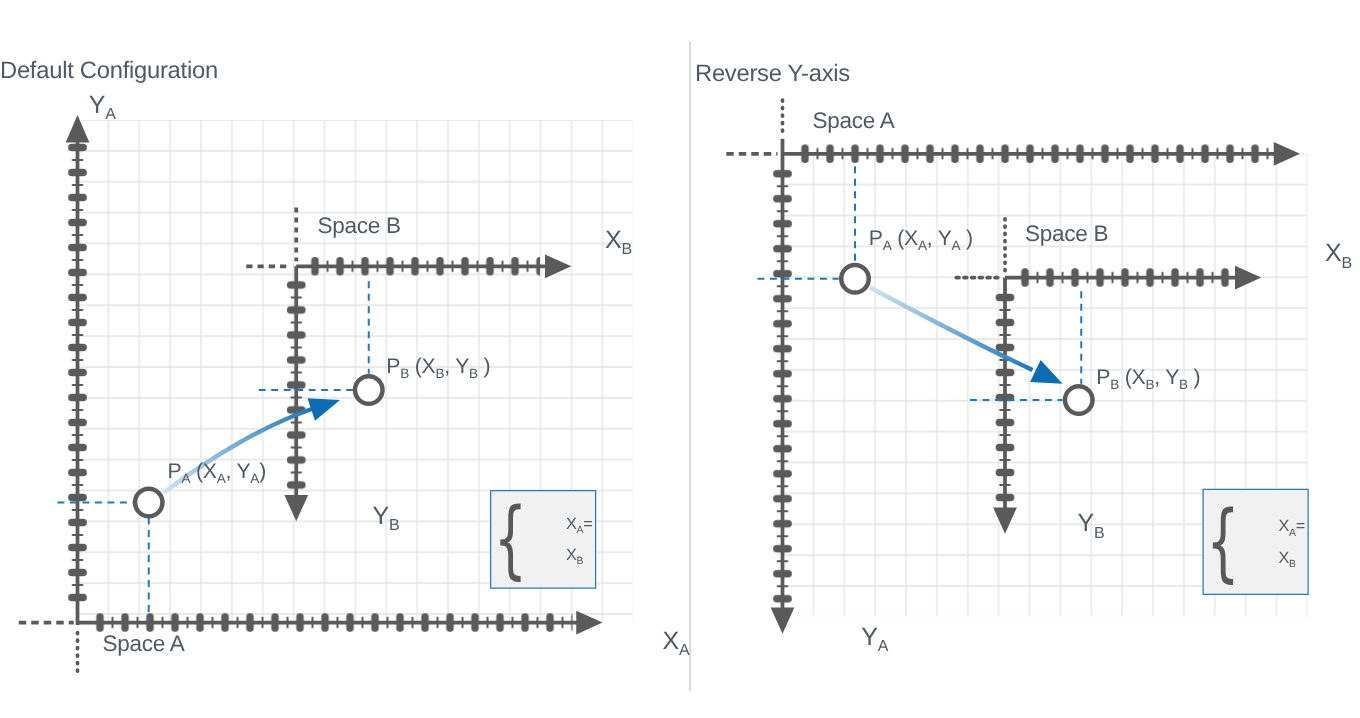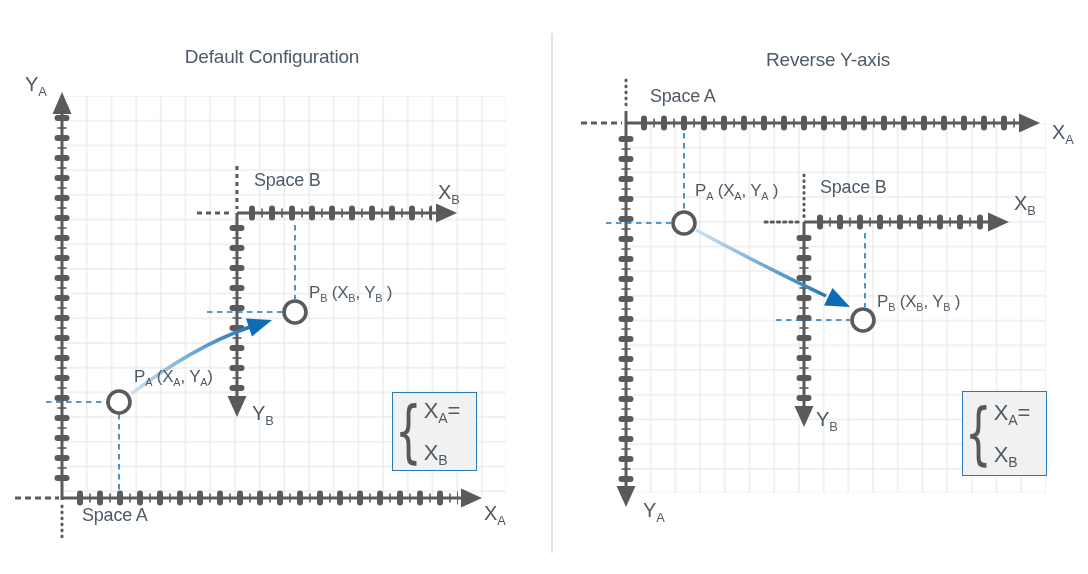--- a/index.html
+++ b/index.html
@@ -6,32 +6,32 @@
   body{
     width:1088px;height:574px;background:#ffffff;position:relative;overflow:hidden;
     font-family:"Liberation Sans",sans-serif;
   }
   .stage{position:absolute;left:0;top:0;width:1088px;height:574px;}
   svg.canvas{position:absolute;left:0;top:0;}
   .lbl{position:absolute;color:#4e5a66;white-space:nowrap;line-height:1;letter-spacing:-0.2px;}
   .lbl sub{font-size:64%;line-height:0;}
   .t17{font-size:17px;}
   .t19{font-size:18px;}
-  .t20{font-size:20px;}
-  .title{position:absolute;text-align:center;font-size:19px;color:#4e5a66;letter-spacing:-0.2px;}
+  .t20{font-size:20px;margin-left:46px;}
+  .title{position:absolute;font-size:19px;color:#4e5a66;letter-spacing:-0.2px;}
   .eqbox{
     position:absolute;background:#f1f1f1;border:1.6px solid #2a7ab9;
     display:flex;align-items:center;box-sizing:border-box;padding:2px 5px 2px 2px;
   }
   .brace{
     font-family:"DejaVu Sans",sans-serif;font-size:42px;color:#585858;
     transform:scaleY(1.62);transform-origin:center;line-height:1;margin-right:2px;
   }
   .eqlines{display:flex;flex-direction:column;}
-  .eqline{font-size:22px;color:#4e5a66;line-height:1.9;letter-spacing:-0.2px;}
+  .eqline{font-size:13px;color:#4e5a66;line-height:1.9;letter-spacing:-0.2px;margin-left:29px;}
   .eqline sub{font-size:64%;line-height:0;}
 </style>
 </head>
 <body>
 
 <div class="stage">
 
   <svg class="canvas" width="1088" height="574" viewBox="0 0 1088 574">
     <defs>
       <pattern id="gp" width="24.7" height="24.7" patternUnits="userSpaceOnUse">

